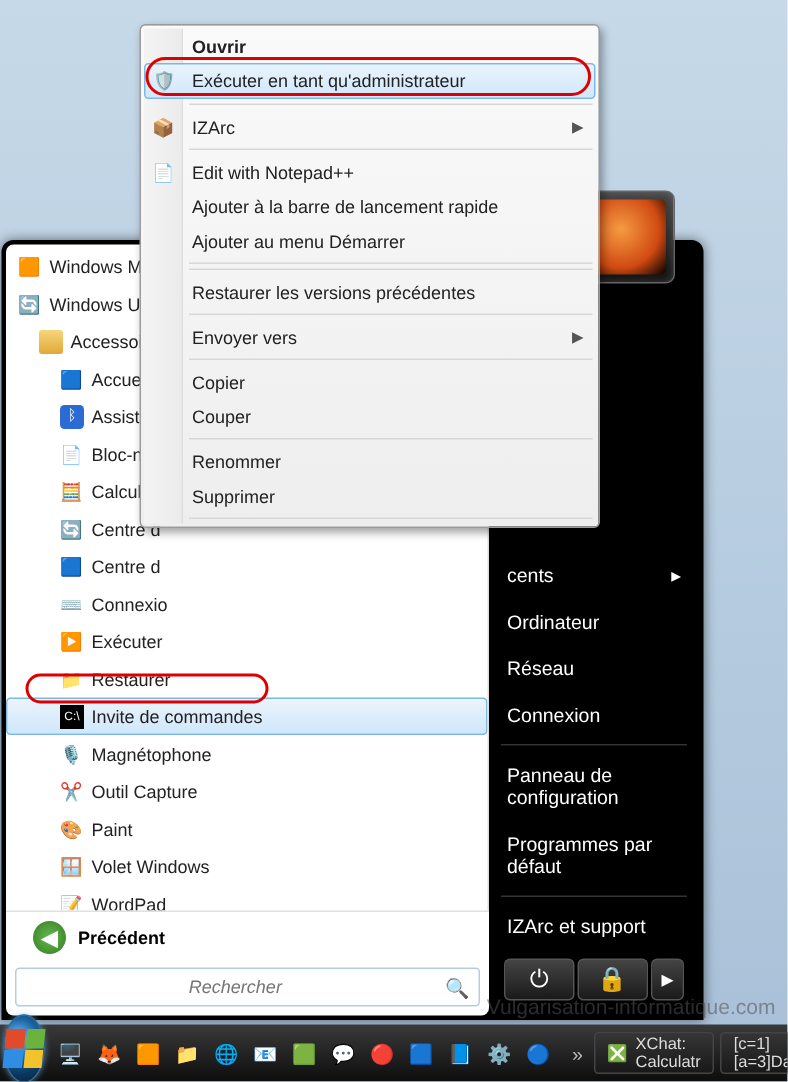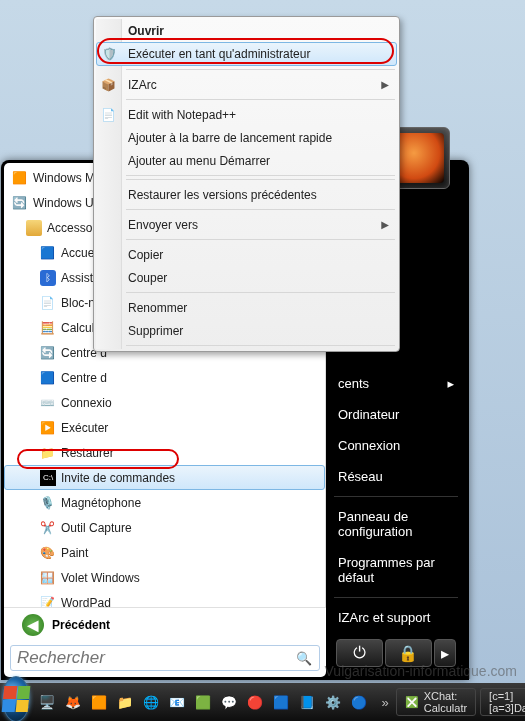--- a/index.html
+++ b/index.html
@@ -9,21 +9,21 @@
   .programs { flex:1; overflow:hidden; padding:2px 0 0 0; border-right:1px solid #ddd; }
   .prog-row { display:flex; align-items:center; height:25px; padding:0 4px 0 8px; font-size:12px; color:#222; cursor:default; gap:5px; }
   .prog-row.indent1 { padding-left:22px; }
   .prog-row.indent2 { padding-left:36px; }
   .prog-row.sel { background:linear-gradient(#eaf4fc,#cfe7fb); border:1px solid #7db7e4; border-radius:3px; padding-left:35px; height:25px; }
   .prog-row .ico { width:16px; height:16px; display:inline-flex; align-items:center; justify-content:center; flex-shrink:0; }
   .folder-ico { background:linear-gradient(#f6d67a,#e2a838); border-radius:2px; }
   .back-row { border-top:1px solid #e0e0e0; display:flex; align-items:center; height:34px; padding-left:18px; gap:8px; font-size:12px; font-weight:700; }
   .back-circle { width:22px; height:22px; border-radius:50%; background:radial-gradient(#6ab854,#2f7d1d); color:#fff; display:flex; align-items:center; justify-content:center; font-size:14px; }
   .search-box { margin:4px 6px 6px 6px; height:26px; border:1px solid #b4cde7; background:#fff; border-radius:3px; display:flex; align-items:center; padding:0 6px; }
-  .search-box input { border:none; outline:none; font-size:17px; font-style:italic; color:#3b82f6; width:100%; background:transparent; }
+  .search-box input { border:none; outline:none; font-size:12px; font-style:italic; color:#3b82f6; width:100%; background:transparent;text-align:center; }
   .search-box .lens { color:#4a7fb5; font-size:13px; }
   .right-panel { flex:1; display:flex; flex-direction:column; color:#fff; padding:4px 2px; position:relative; }
   .user-tile { position:absolute; right:16px; top:-36px; width:62px; height:62px; border-radius:6px; background:linear-gradient(#444,#111); border:1px solid #666; box-shadow:0 0 6px rgba(255,255,255,.2) inset; display:flex; align-items:center; justify-content:center; }
   .user-tile div { width:50px; height:50px; border-radius:4px; background:radial-gradient(circle at 40% 40%, #f59b42 0%, #d14a12 60%, #000 100%); }
   .r-link { font-size:13px; color:#fff; padding:8px 10px; cursor:default; }
   .r-link.trunc { color:#ccc; }
   .r-sep { height:1px; background:#333; margin:4px 6px; }
   .r-link.sub { display:flex; justify-content:space-between; align-items:center; }
   .power-row { display:flex; gap:2px; padding:6px 8px; margin-top:auto; }
   .power-btn { flex:1; height:28px; background:linear-gradient(#444,#1a1a1a); border:1px solid #555; border-radius:4px; color:#fff; display:flex; align-items:center; justify-content:center; }
@@ -139,22 +139,22 @@
         <div></div>
       </div>
     <div style="height:34px"></div>
     <div class="r-link trunc">F</div>
     <div style="height:170px"></div>
     <div class="r-link sub">
         <span>cents</span>
         <span>▸</span>
       </div>
     <div class="r-link">Ordinateur</div>
+    <div class="r-link">Réseau</div>
     <div class="r-link">Connexion</div>
-    <div class="r-link">Réseau</div>
     <div class="r-sep"></div>
     <div class="r-link">Panneau de configuration</div>
     <div class="r-link">Programmes par défaut</div>
     <div class="r-sep"></div>
     <div class="r-link">IZArc et support</div>
     <div class="power-row">
       <div class="power-btn">
           <span>⏻</span>
         </div>
       <div class="power-btn">

